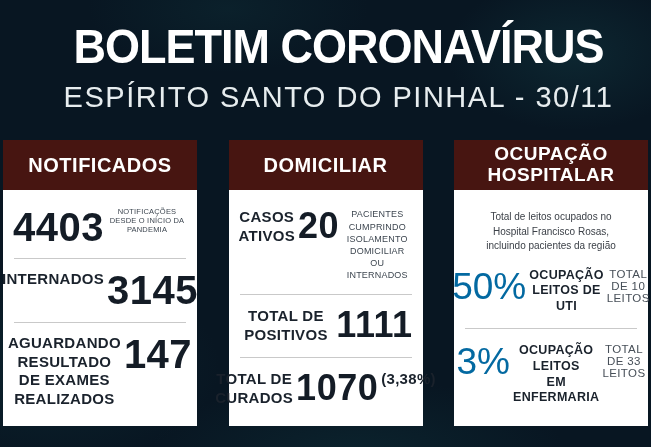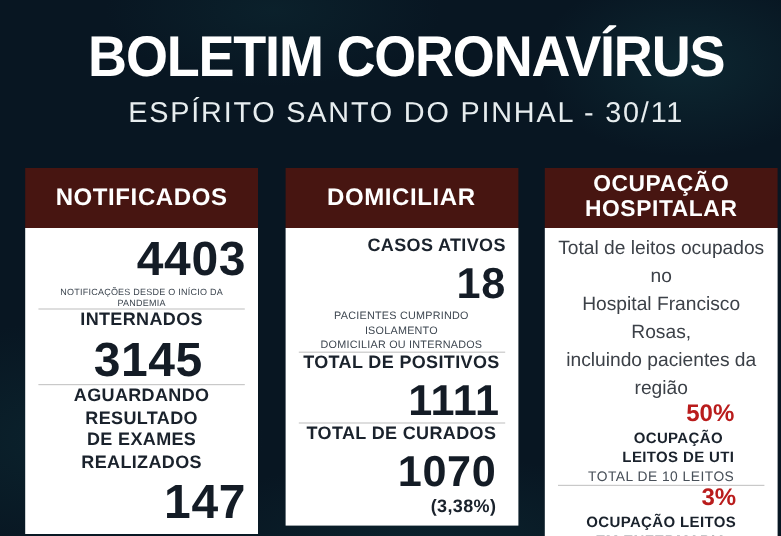--- a/index.html
+++ b/index.html
@@ -21,29 +21,29 @@
   .masthead .title {
     font-size: 45px;
     font-weight: 900;
     letter-spacing: -1px;
     color: #ffffff;
     line-height: 1.0;
     transform: scaleY(1.06);
   }
   .masthead .subtitle {
     margin-top: 12px;
-    font-size: 24px;
+    font-size: 29px;
     font-weight: 400;
     letter-spacing: 1.5px;
     color: #e7edef;
   }
 
   .cards {
     position: absolute;
-    left: 21px;
+    left: 3px;
     right: 3px;
     top: 140px;
     display: flex;
     justify-content: space-between;
   }
   .card {
     width: 194px;
     height: 286px;
     display: flex;
     flex-direction: column;
@@ -83,24 +83,24 @@
   }
   .big-num {
     font-weight: 800;
     font-size: 40px;
     line-height: 1.0;
     color: #141c26;
     letter-spacing: 0.5px;
   }
   .big-num.smaller { font-size: 36px; }
   .pct-num {
-    font-weight: 700;
-    font-size: 20px;
+    font-weight: 400;
+    font-size: 37px;
     line-height: 1.0;
-    color: #b91c1c;
+    color: #0369a1;
   }
   .label-bold {
     font-weight: 700;
     font-size: 15px;
     letter-spacing: 0.3px;
     color: #1a222c;
     white-space: pre-line;
     line-height: 1.25;
   }
   .label-bold.small { font-size: 12.5px; }
@@ -116,26 +116,26 @@
     line-height: 1.35;
   }
   .caption.beds {
     font-size: 11.5px;
     font-weight: 400;
     letter-spacing: 0.4px;
     color: #474f58;
   }
   .desc {
     font-weight: 400;
-    font-size: 16px;
+    font-size: 10px;
     line-height: 1.45;
     color: #3c4148;
     white-space: pre-line;
   }
-  .stack { display: flex; flex-direction: column; align-items: flex-end; gap: 3px; }
+  .stack { display: flex; flex-direction: row; align-items: flex-start; gap: 3px; }
 </style>
 </head>
 <body>
 
 <div class="masthead">
   <div class="title">BOLETIM CORONAVÍRUS</div>
   <div class="subtitle">ESPÍRITO SANTO DO PINHAL - 30/11</div>
 </div>
 
 <div class="cards">
@@ -159,21 +159,21 @@
         <div class="big-num">147</div>
       </div>
     </div>
   </div>
 
   <div class="card">
     <div class="card-header">DOMICILIAR</div>
     <div class="card-body">
       <div class="stack">
         <div class="label-bold">CASOS ATIVOS</div>
-        <div class="big-num smaller">18</div>
+        <div class="big-num smaller">20</div>
         <div class="caption two-line">PACIENTES CUMPRINDO ISOLAMENTO
 DOMICILIAR OU INTERNADOS</div>
       </div>
       <div class="divider"></div>
       <div class="stack">
         <div class="label-bold">TOTAL DE POSITIVOS</div>
         <div class="big-num smaller">1111</div>
       </div>
       <div class="divider"></div>
       <div class="stack">

